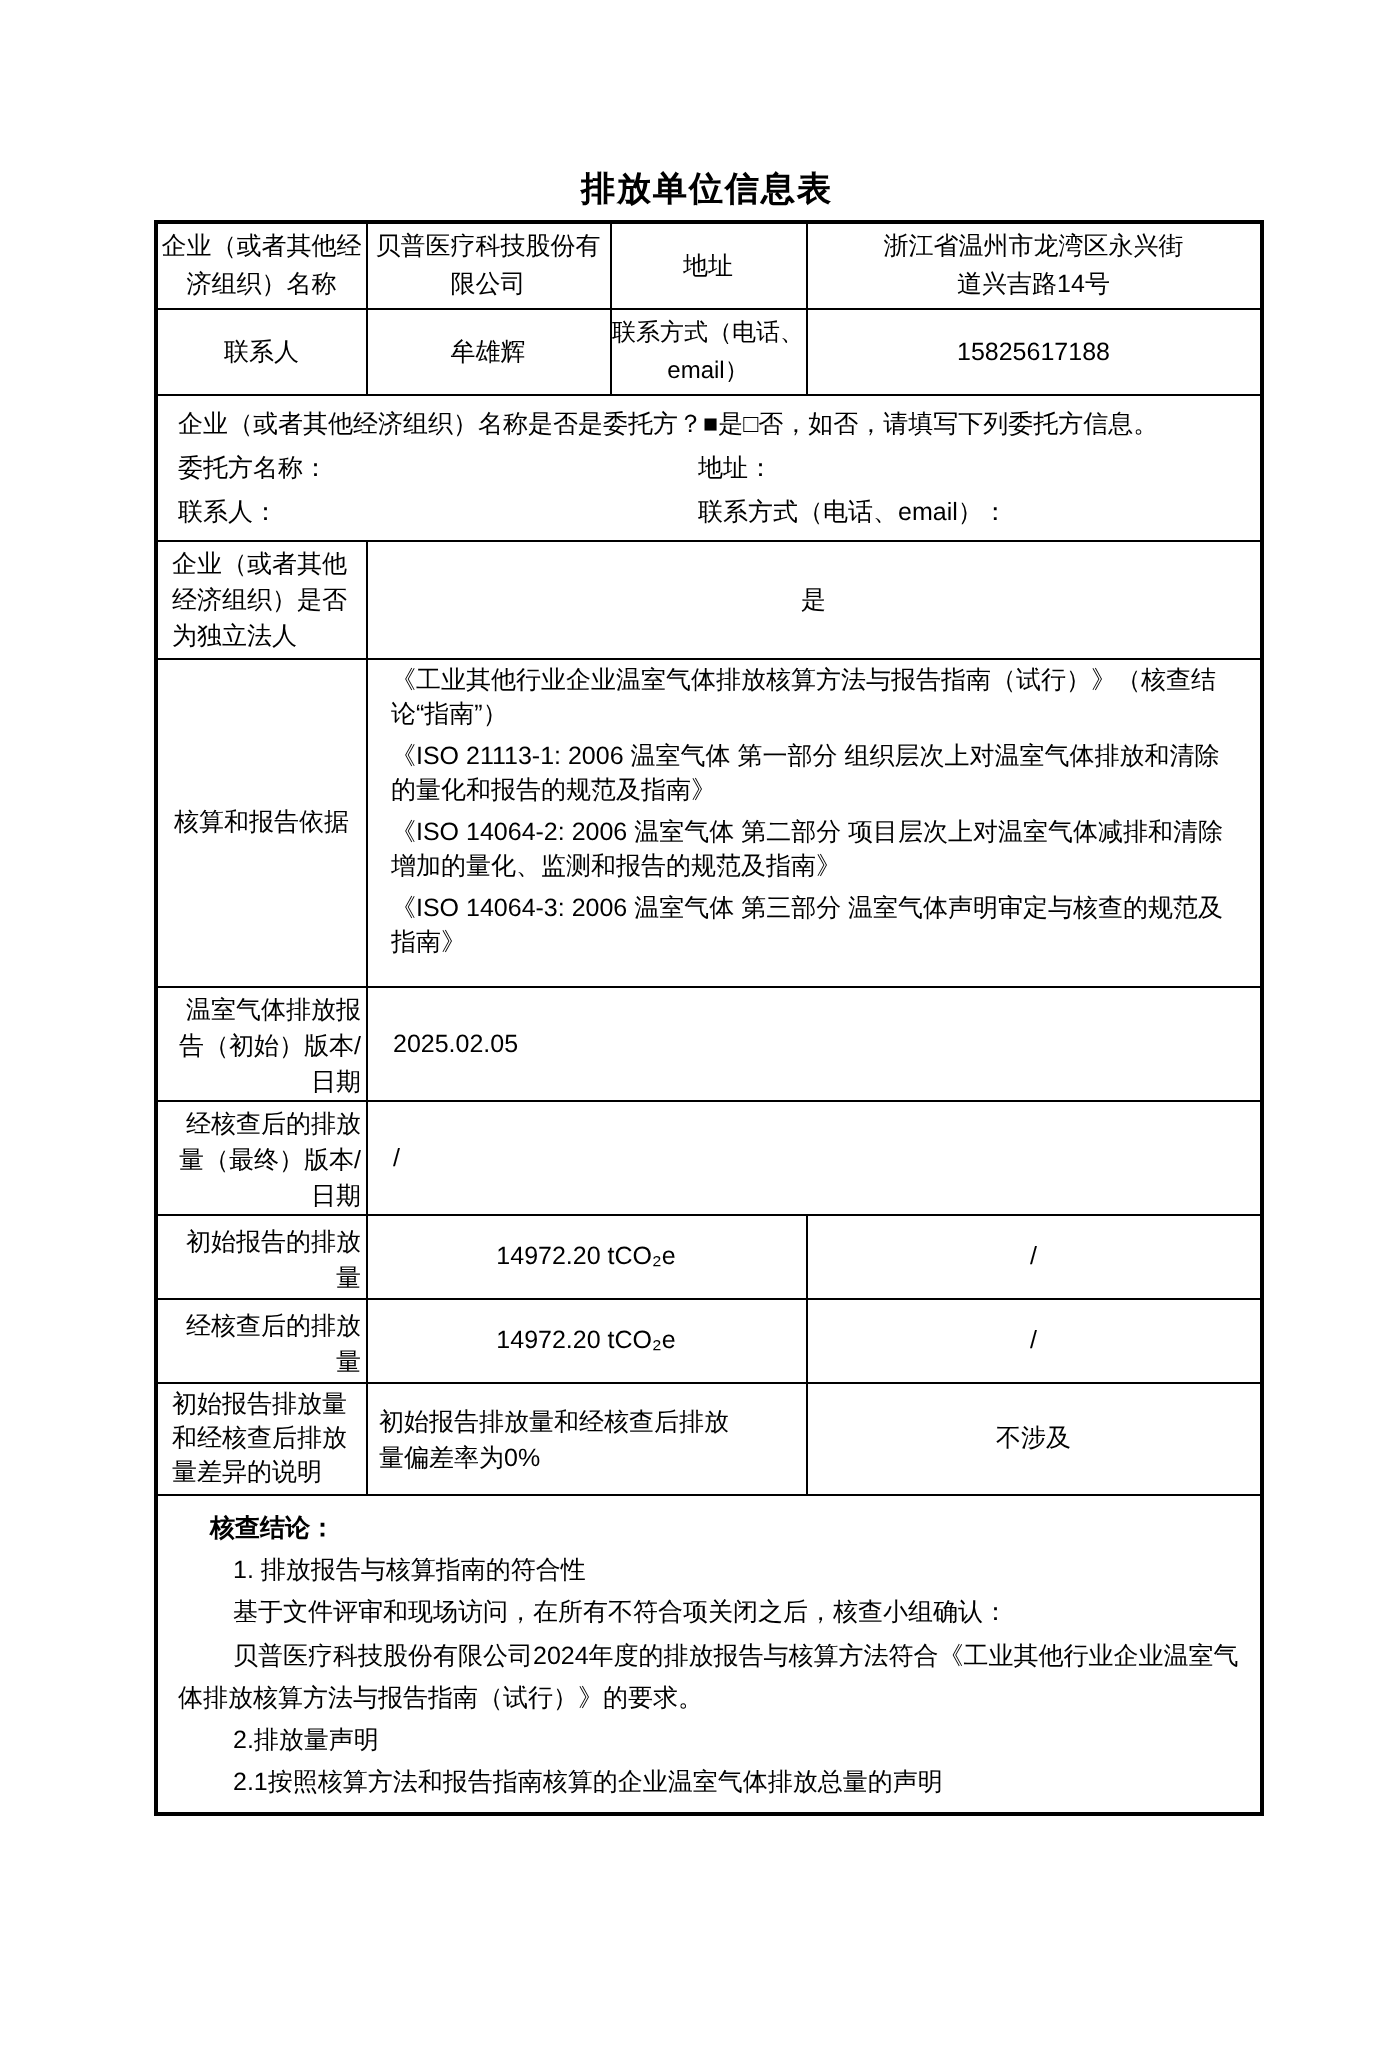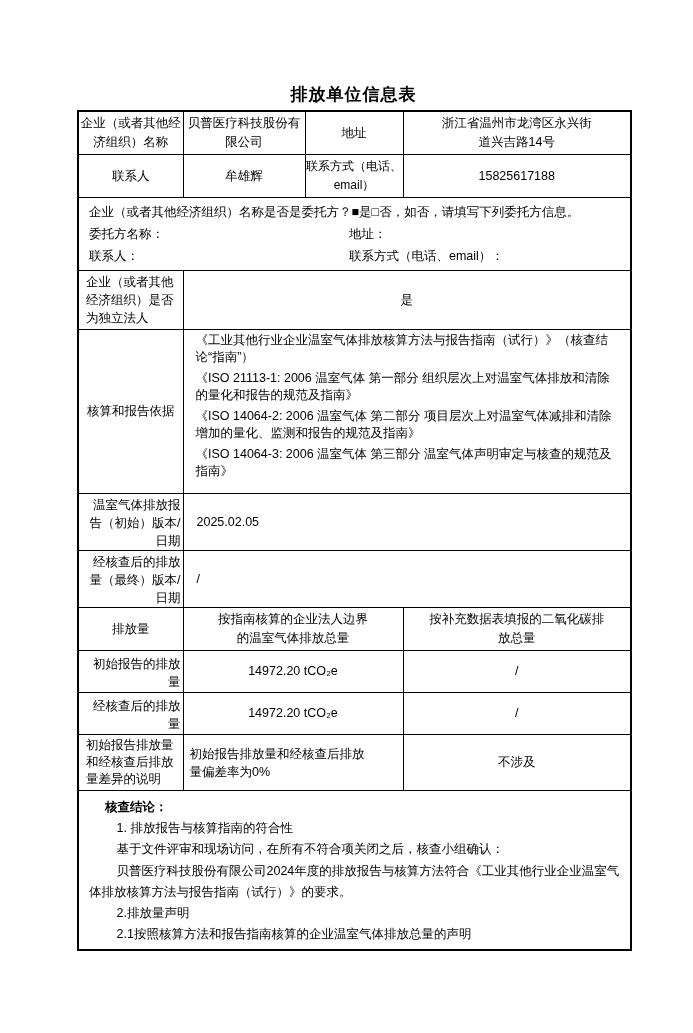--- a/index.html
+++ b/index.html
@@ -110,25 +110,20 @@
       <tr style="height:57px">
         <td class="label-left">温室气体排放报告（初始）版本/日期</td>
         <td class="date-cell" colspan="3">2025.02.05</td>
       </tr>
 
       <tr style="height:55px">
         <td class="label-left">经核查后的排放量（最终）版本/日期</td>
         <td class="date-cell" colspan="3">/</td>
       </tr>
 
-      <tr style="height:42px">
-        <td class="tc">排放量</td>
-        <td class="emis-h2" colspan="2">按指南核算的企业法人边界的温室气体排放总量</td>
-        <td class="emis-h3">按补充数据表填报的二氧化碳排放总量</td>
-      </tr>
 
       <tr style="height:42px">
         <td class="label-left">初始报告的排放量</td>
         <td class="tc" colspan="2">14972.20 tCO₂e</td>
         <td class="tc">/</td>
       </tr>
 
       <tr style="height:42px">
         <td class="label-left">经核查后的排放量</td>
         <td class="tc" colspan="2">14972.20 tCO₂e</td>

